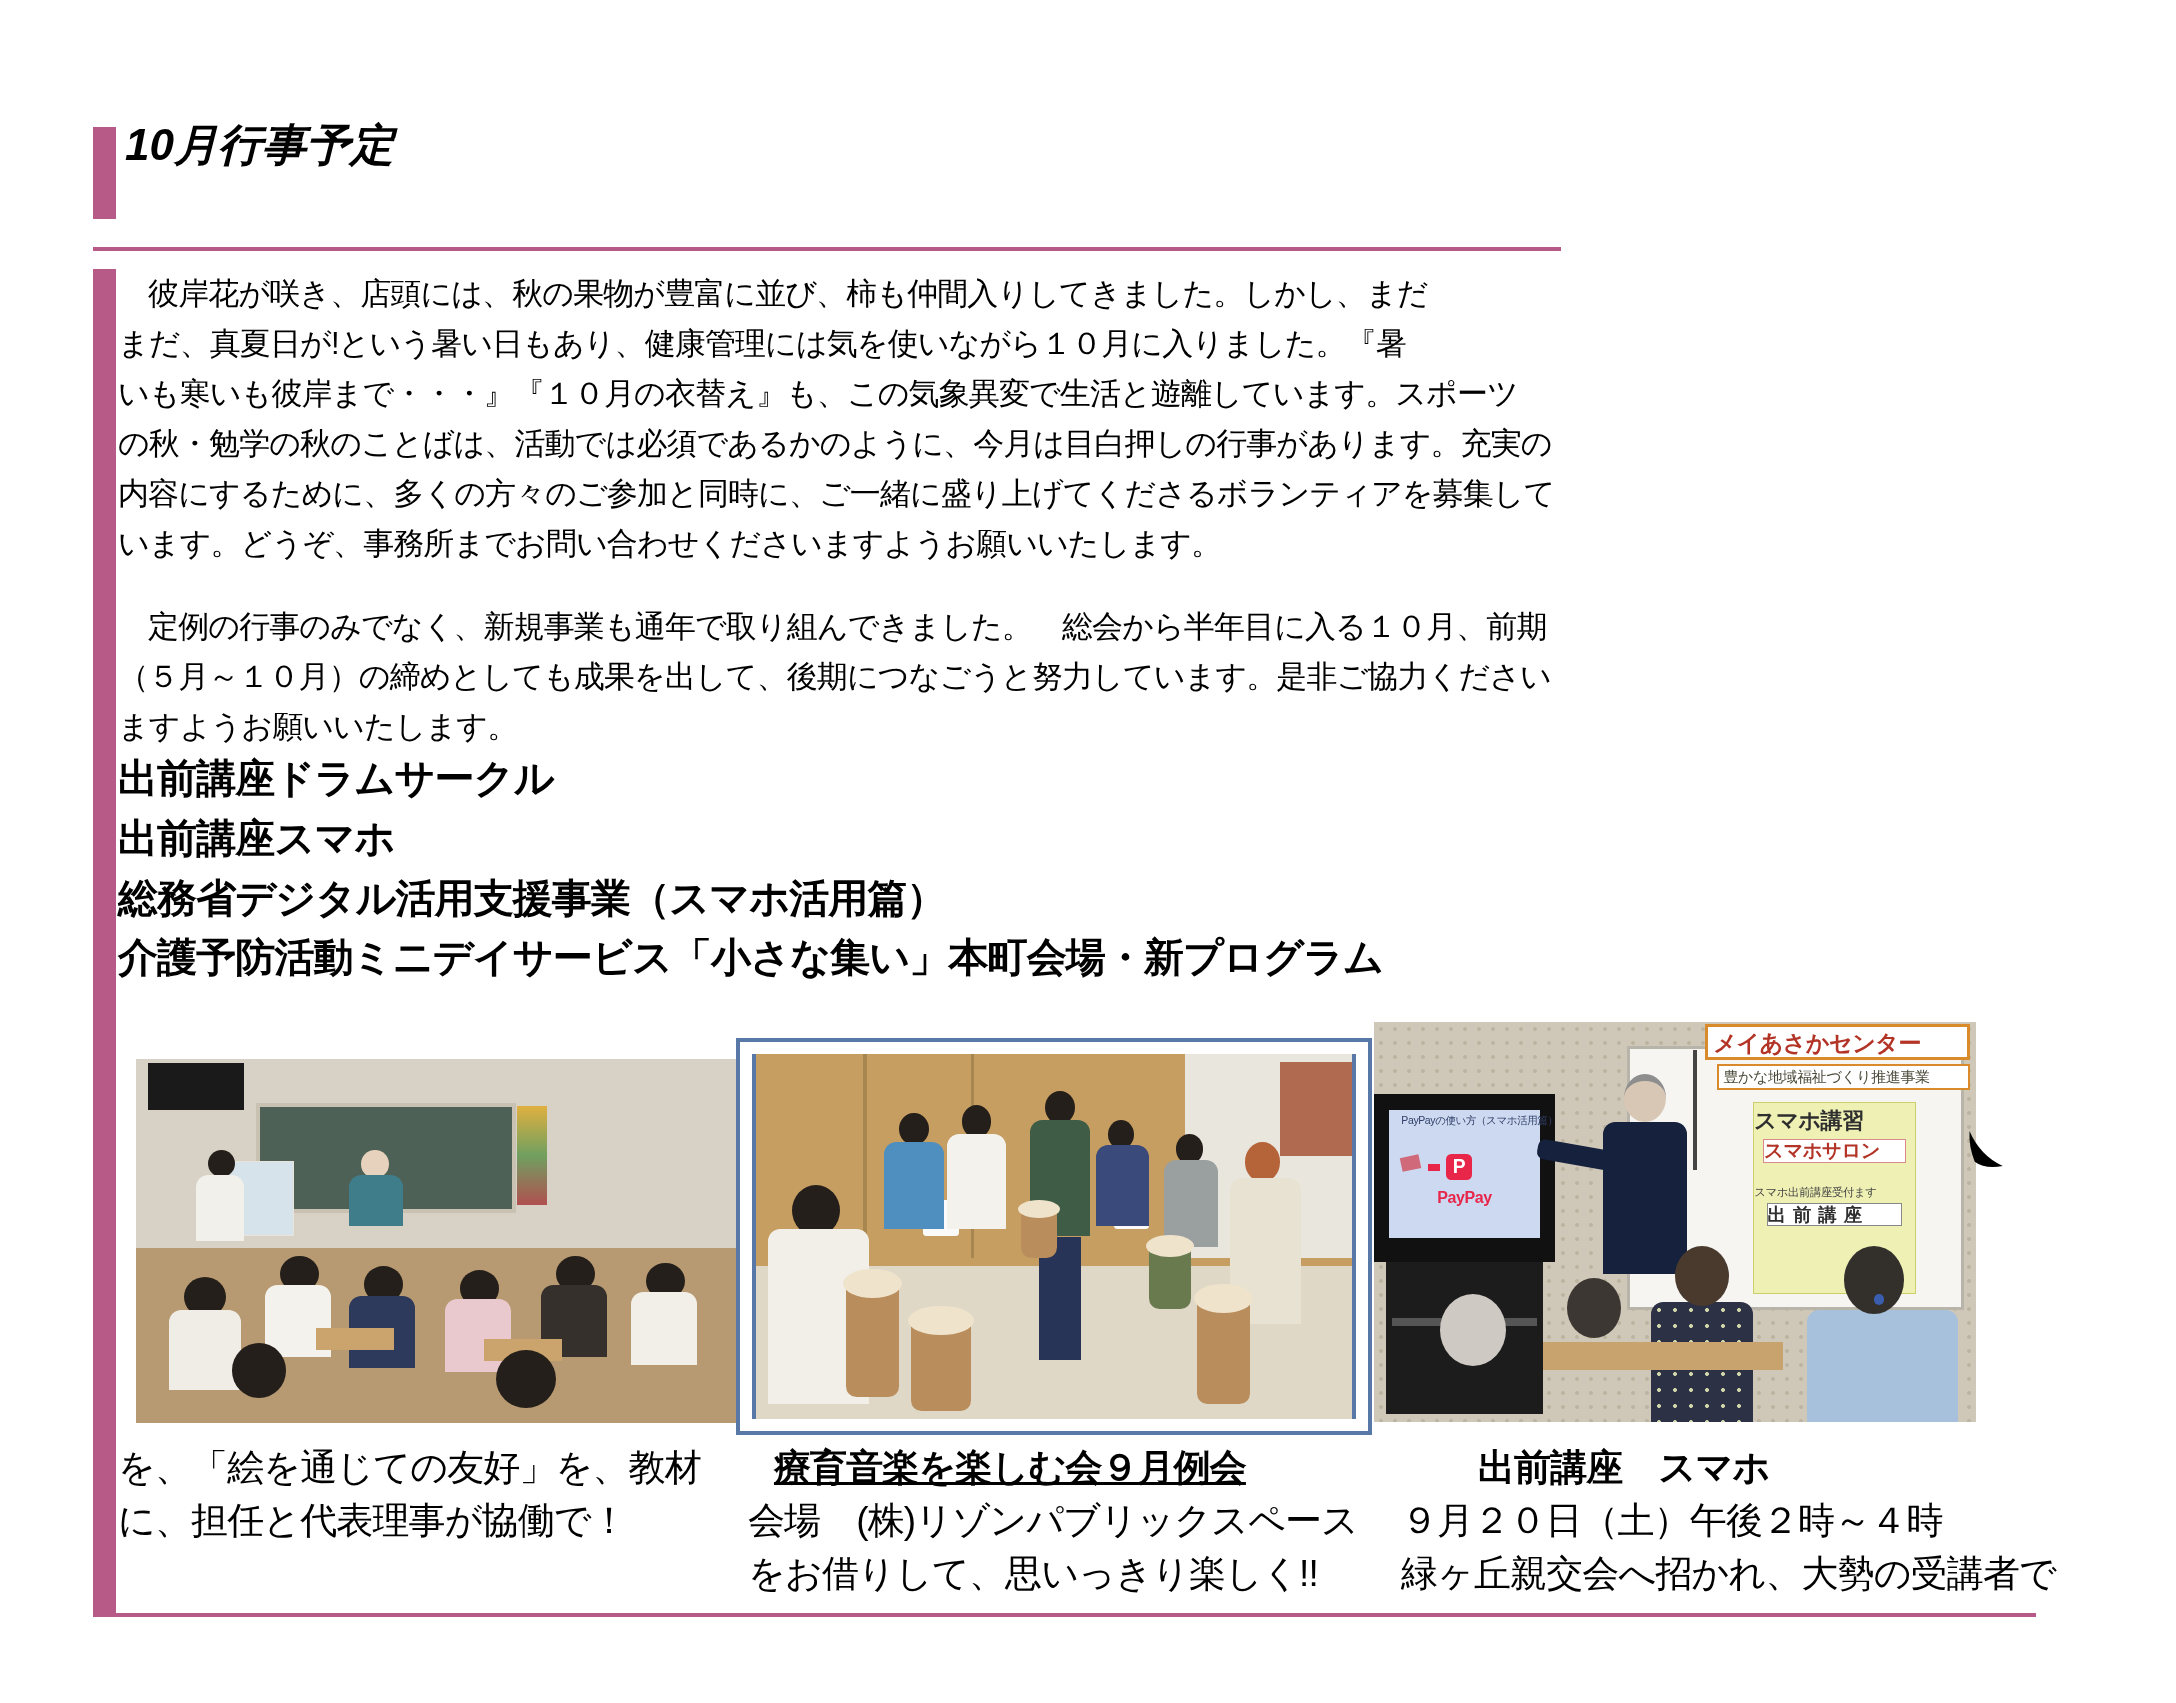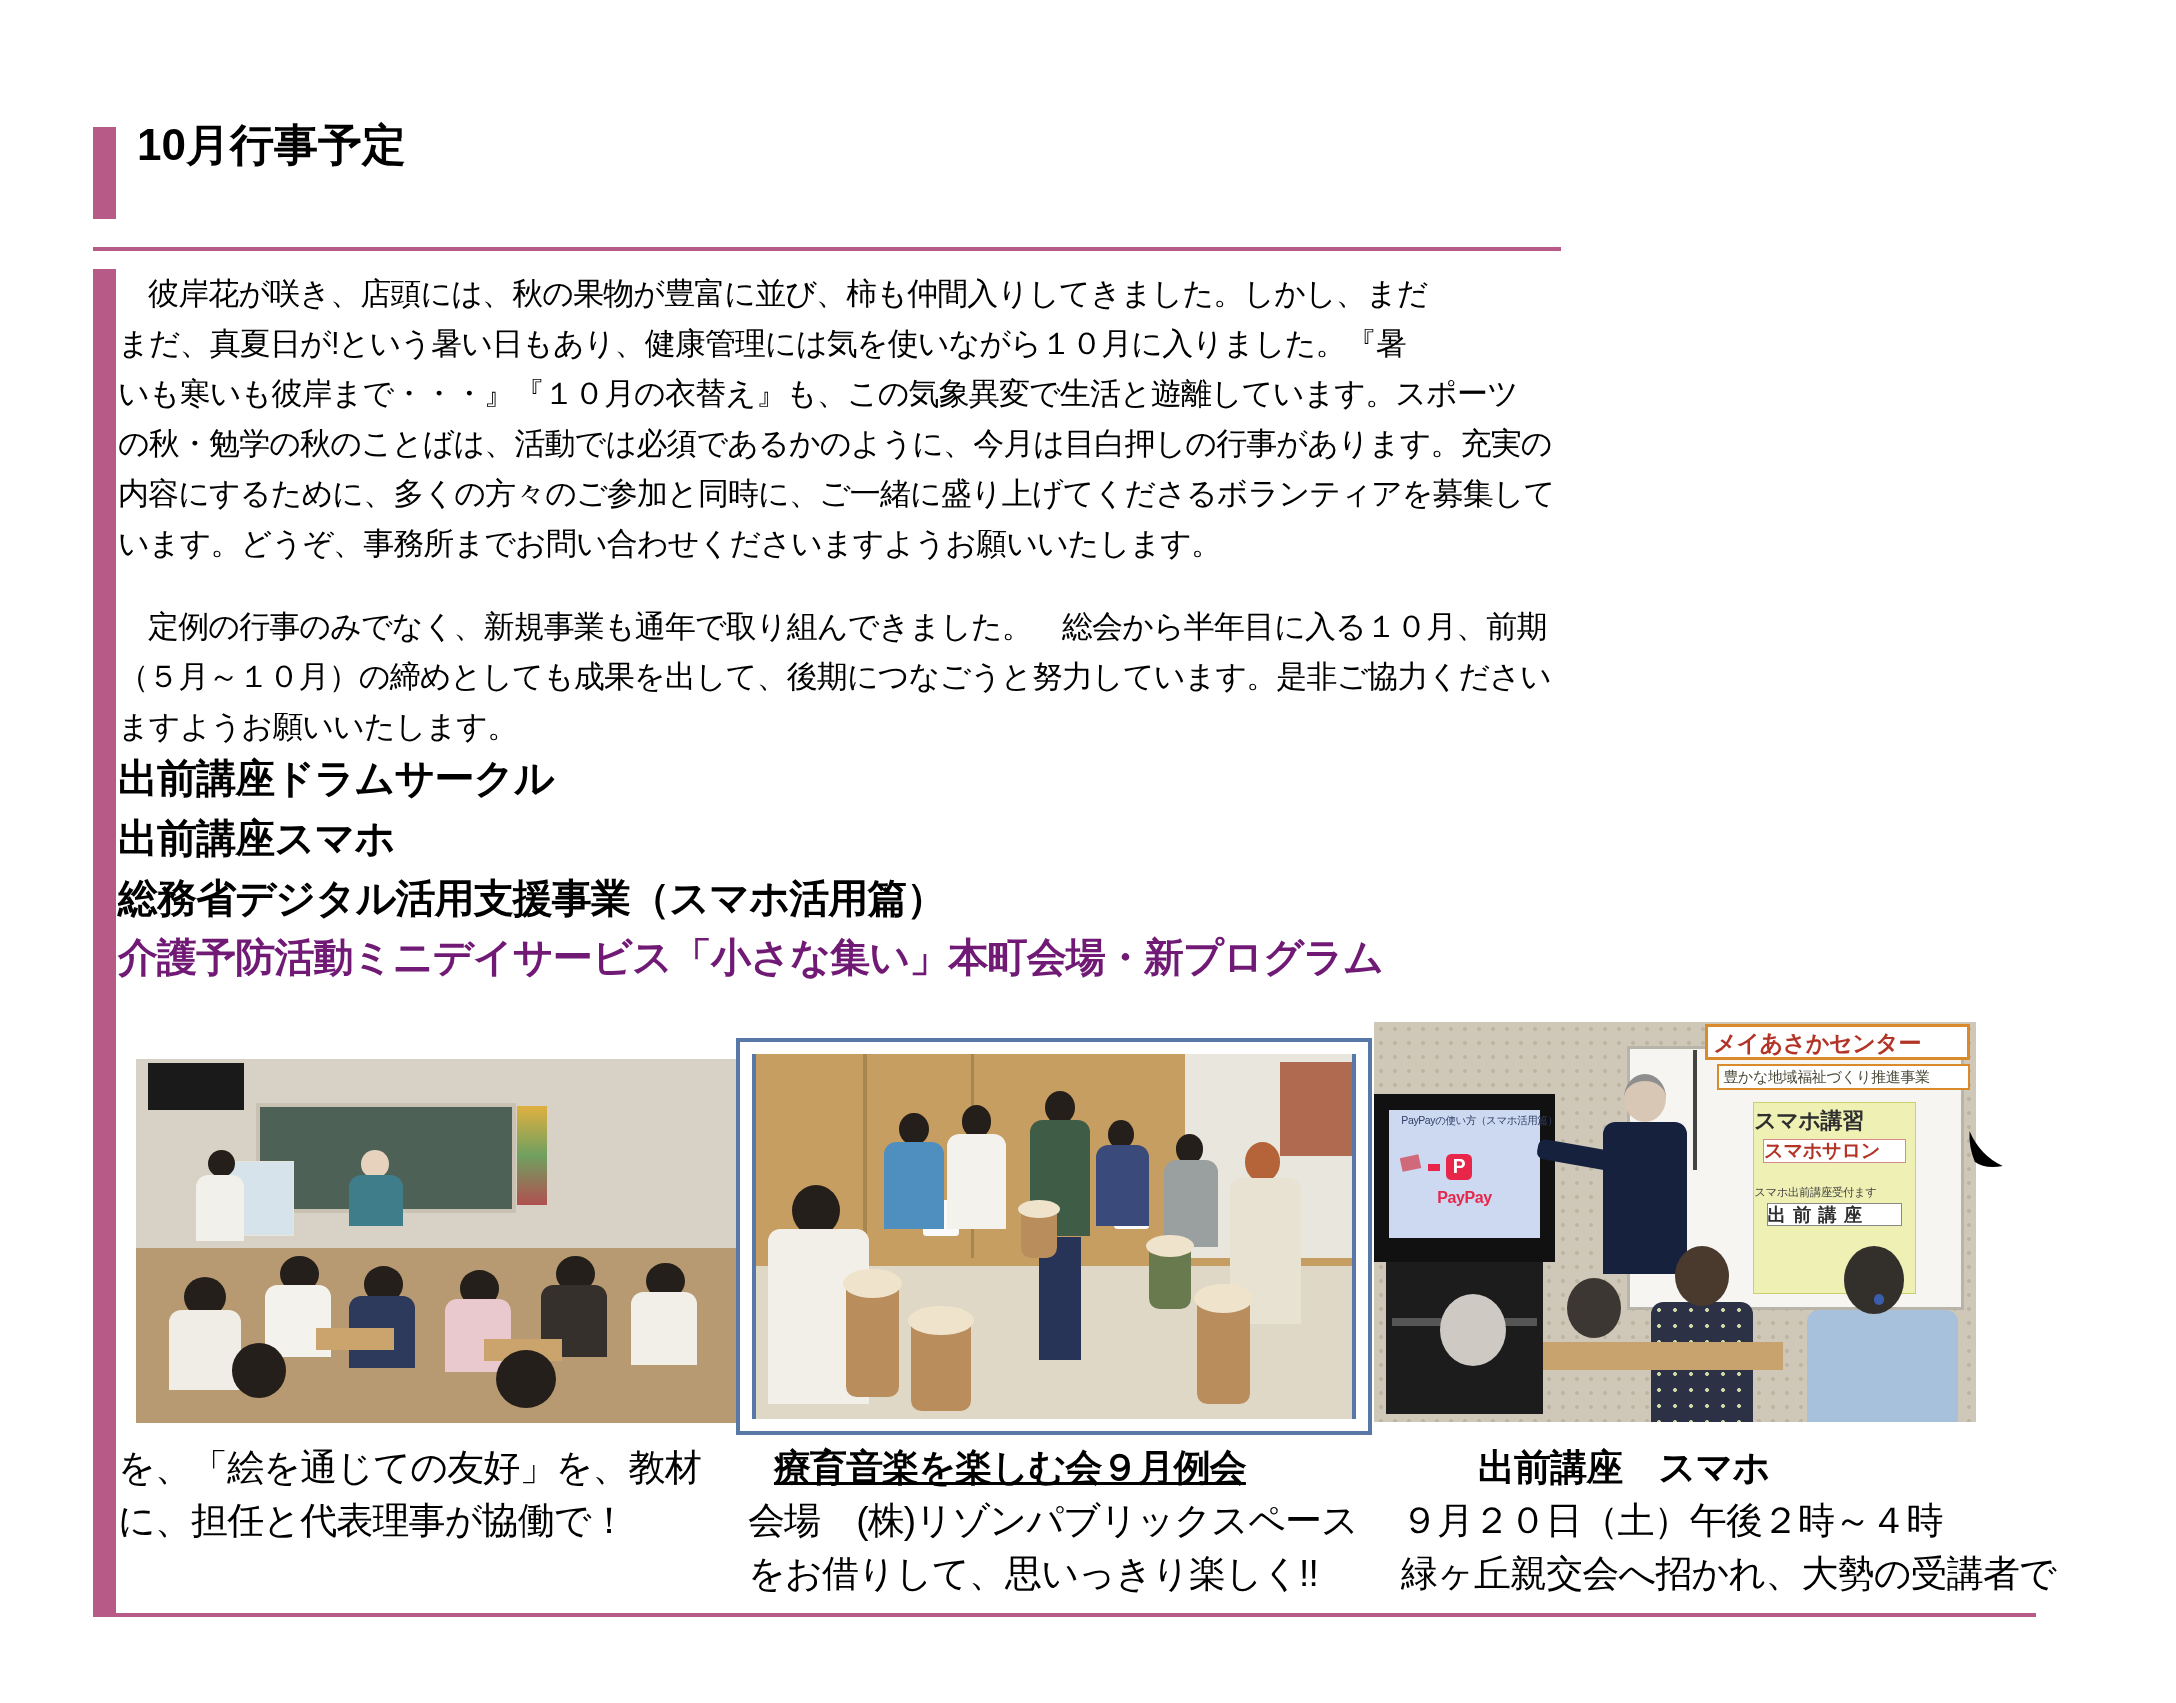--- a/index.html
+++ b/index.html
@@ -12,21 +12,21 @@
     color:#000;
   }
   .abs{position:absolute;}
   
   .title-accent{background:#b75a88;}
   .page-title{font-size:44px;font-weight:bold;letter-spacing:0px;line-height:1.1;}
   .rule{background:#b75a88;}
   
   .bodyline{font-size:31px;line-height:50px;letter-spacing:-0.9px;white-space:nowrap;}
   .heading{font-size:40px;font-weight:bold;letter-spacing:-0.9px;white-space:nowrap;}
-  .heading.red{color:#701a75;}
+  .heading.red{color:#000000;}
   
   .capline{font-size:37px;line-height:53px;letter-spacing:-0.9px;white-space:nowrap;}
   .capbold{font-weight:bold;}
   
   .photo{overflow:hidden;margin-top:20px;}
   .frame2{border:4.4px solid #5878a8;background:#fff;padding:12.3px;box-sizing:border-box;}
   .frame2-inner{position:relative;width:100%;height:100%;border-left:4.4px solid #5878a8;border-right:4.4px solid #5878a8;box-sizing:border-box;overflow:hidden;}
   .head{border-radius:50%;background:#241f1a;}
   .torso{border-radius:12.3px 12.3px 0 0;}
   .drum{background:#b98d5c;border-radius:5.3px 5.3px 10.5px 10.5px;}
@@ -35,21 +35,21 @@
   .scene1{background:linear-gradient(#d8d2c6 0 52%,#b89a72 52% 100%);}
   .scene2{background:linear-gradient(#c79e62 0 58%,#e0d8c6 58% 100%);}
   .scene3{background-color:#cfc8b8;background-image:radial-gradient(#bdb5a2 1.8px,transparent 2.2px);background-size:14px 14px;}
 </style>
 </head>
 <body>
 
 <div class="page">
 
   <div class="abs title-accent" style="left:93px;top:127px;width:23px;height:92px;"></div>
-  <div class="abs page-title" style="left:137px;top:121px;">10月行事予定</div>
+  <div class="abs page-title" style="left:125px;top:121px;font-style:italic;">10月行事予定</div>
   <div class="abs rule" style="left:93px;top:247px;width:1468px;height:4.4px;"></div>
 
   <div class="abs title-accent" style="left:93px;top:269px;width:23px;height:1345px;"></div>
   <div class="abs rule" style="left:93px;top:1613px;width:1943px;height:4.4px;"></div>
 
   <div class="abs" style="left:118px;top:269px;">
     <div class="bodyline">　彼岸花が咲き、店頭には、秋の果物が豊富に並び、柿も仲間入りしてきました。しかし、まだ</div>
     <div class="bodyline">まだ、真夏日が!という暑い日もあり、健康管理には気を使いながら１０月に入りました。『暑</div>
     <div class="bodyline">いも寒いも彼岸まで・・・』『１０月の衣替え』も、この気象異変で生活と遊離しています。スポーツ</div>
     <div class="bodyline">の秋・勉学の秋のことばは、活動では必須であるかのように、今月は目白押しの行事があります。充実の</div>

